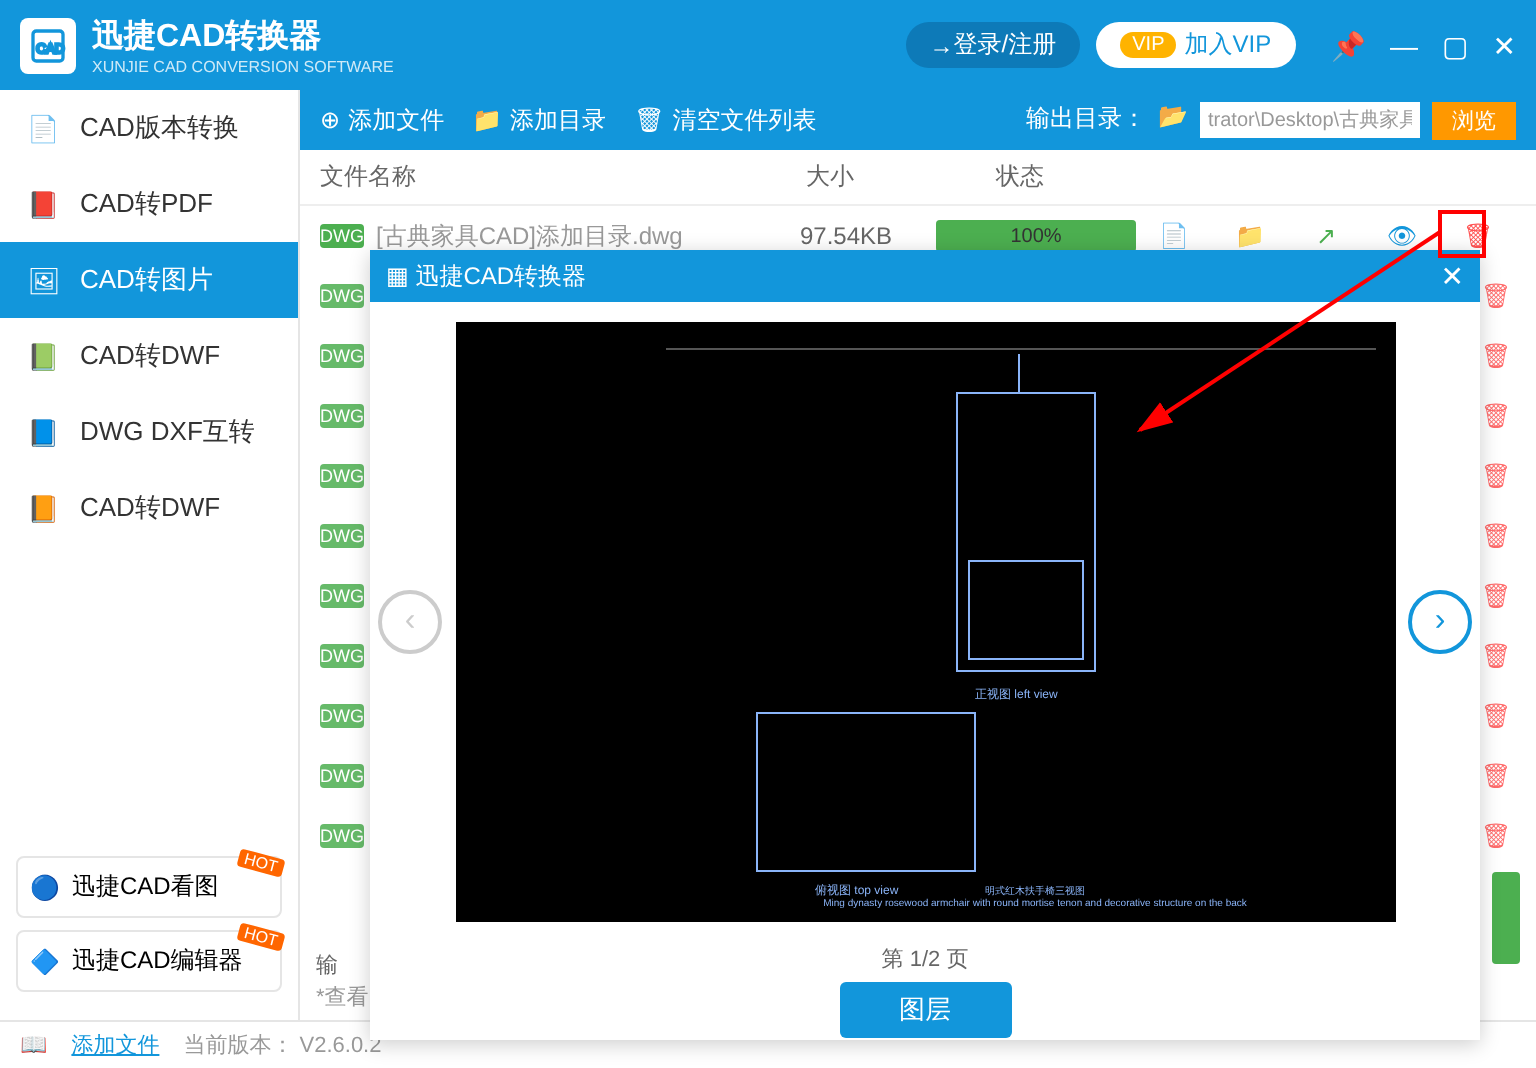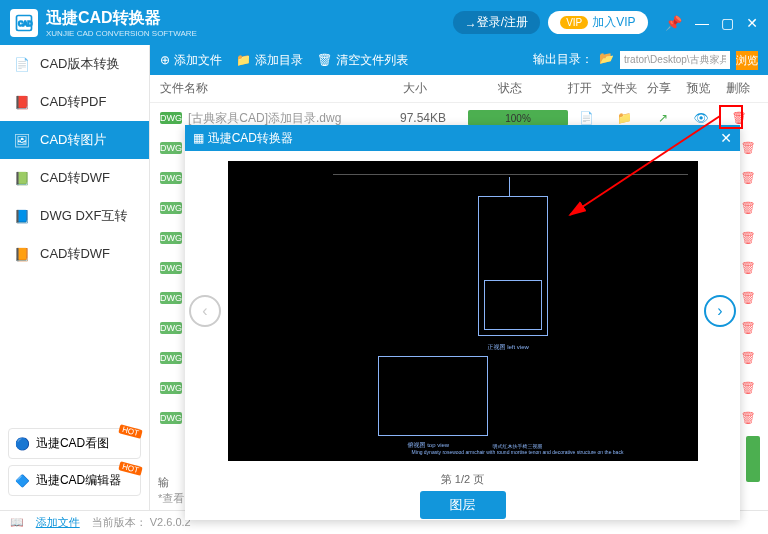--- a/index.html
+++ b/index.html
@@ -21,21 +21,21 @@
 .nav-item.active{background:#1296db;color:#fff}
 .nav-icon{width:20px;height:20px;display:flex;align-items:center;justify-content:center}
 .sidebar-bottom{margin-top:auto;padding:8px}
 .promo{display:flex;align-items:center;gap:6px;padding:6px;border:1px solid #e5e5e5;border-radius:4px;margin-bottom:6px;position:relative;font-size:12px;cursor:pointer}
 .hot-tag{position:absolute;right:-2px;top:-2px;background:#ff6600;color:#fff;font-size:8px;padding:0 3px;border-radius:2px;transform:rotate(15deg)}
 .main{flex:1;display:flex;flex-direction:column;position:relative}
 .toolbar{height:30px;background:#1296db;display:flex;align-items:center;padding:0 10px;color:#fff;font-size:12px;gap:14px}
 .tb-item{display:flex;align-items:center;gap:4px;cursor:pointer}
 .output-path{margin-left:auto;display:flex;align-items:flex-start;gap:6px}
 .output-input{width:110px;height:18px;background:#fff;border:none;font-size:10px;color:#999;padding:0 4px}
-.browse-btn{background:#ff9800;color:#fff;padding:2px 0;border:none;cursor:pointer;font-size:11px}
+.browse-btn{background:#ff9800;color:#fff;padding:2px 10px;border:none;cursor:pointer;font-size:11px}
 .table-header{height:28px;display:flex;align-items:center;padding:0 10px;color:#666;font-size:12px;border-bottom:1px solid #eee}
 .col-name{width:210px}.col-size{width:90px;text-align:center}.col-status{width:100px;text-align:center}
 .col-actions{flex:1;display:flex;justify-content:space-around}
 .col-act{width:36px;text-align:center}
 .file-list{flex:1;overflow:hidden;position:relative}
 .file-row{height:30px;display:flex;align-items:center;padding:0 10px;font-size:12px}
 .file-badge{background:#4caf50;color:#fff;font-size:9px;padding:1px 0;border-radius:2px;margin-right:6px}
 .file-name{color:#999;width:190px;overflow:hidden;text-overflow:ellipsis;white-space:nowrap}
 .file-size{width:90px;text-align:center;color:#666}
 .progress-wrap{width:100px;height:16px;background:#e0e0e0;border-radius:2px;position:relative}
@@ -156,27 +156,20 @@
         <span>📂</span>
         <input class="output-input" value="trator\Desktop\古典家具GIF" style="">
         <button class="browse-btn">浏览</button>
       </div>
     </div>
 
     <div class="table-header">
       <div class="col-name">文件名称</div>
       <div class="col-size">大小</div>
       <div class="col-status">状态</div>
-      <div class="col-actions">
-        <div class="col-act">打开</div>
-        <div class="col-act">文件夹</div>
-        <div class="col-act">分享</div>
-        <div class="col-act">预览</div>
-        <div class="col-act">删除</div>
-      </div>
     </div>
 
     <div class="file-list">
       <div class="file-row">
         <span class="file-badge">DWG</span>
         <span class="file-name">[古典家具CAD]添加目录.dwg</span>
         <span class="file-size">97.54KB</span>
         <div class="progress-wrap">
             <div class="progress-fill"></div>
             <div class="progress-txt">100%</div>

